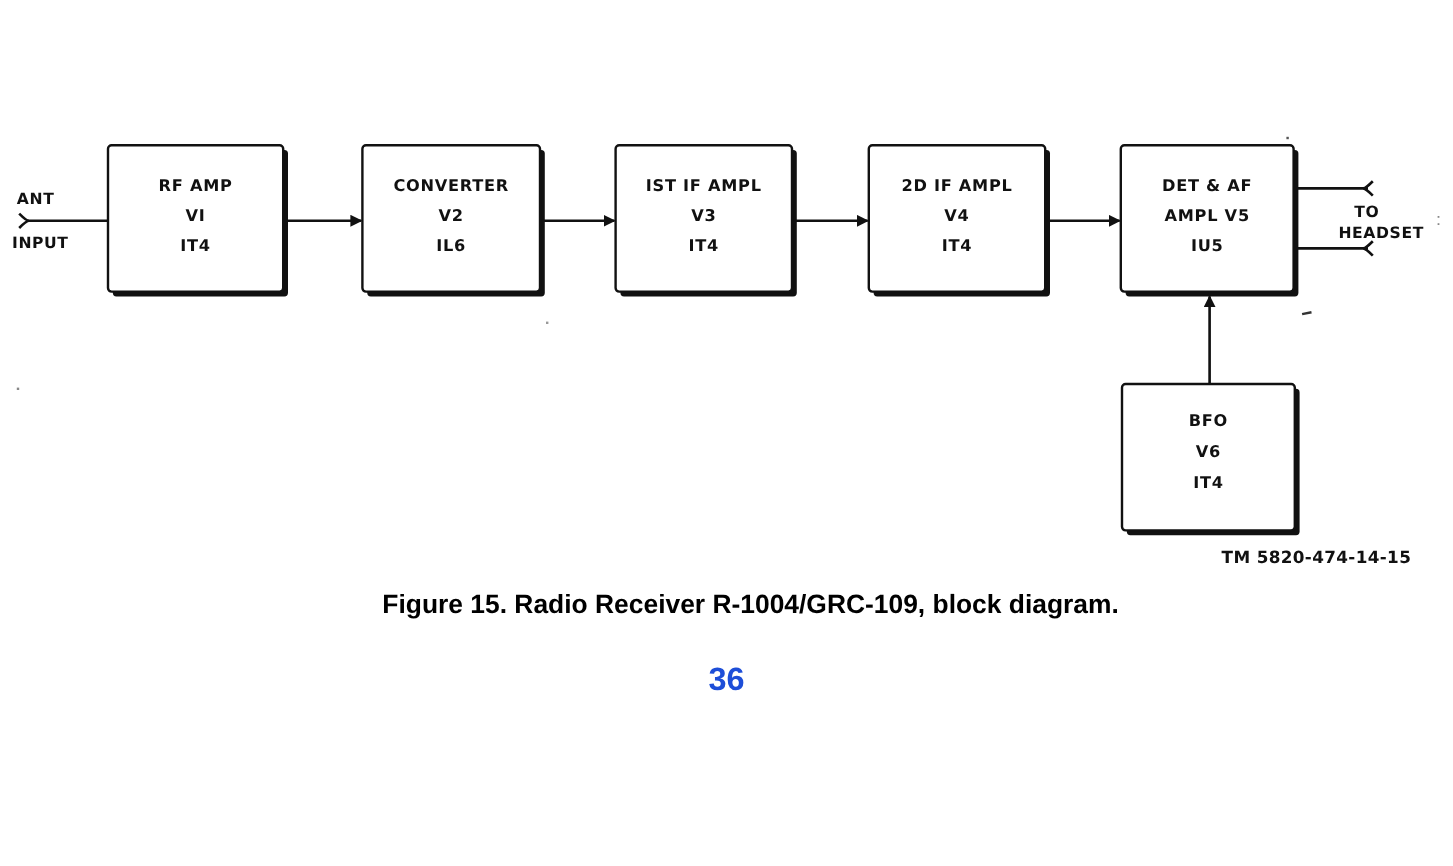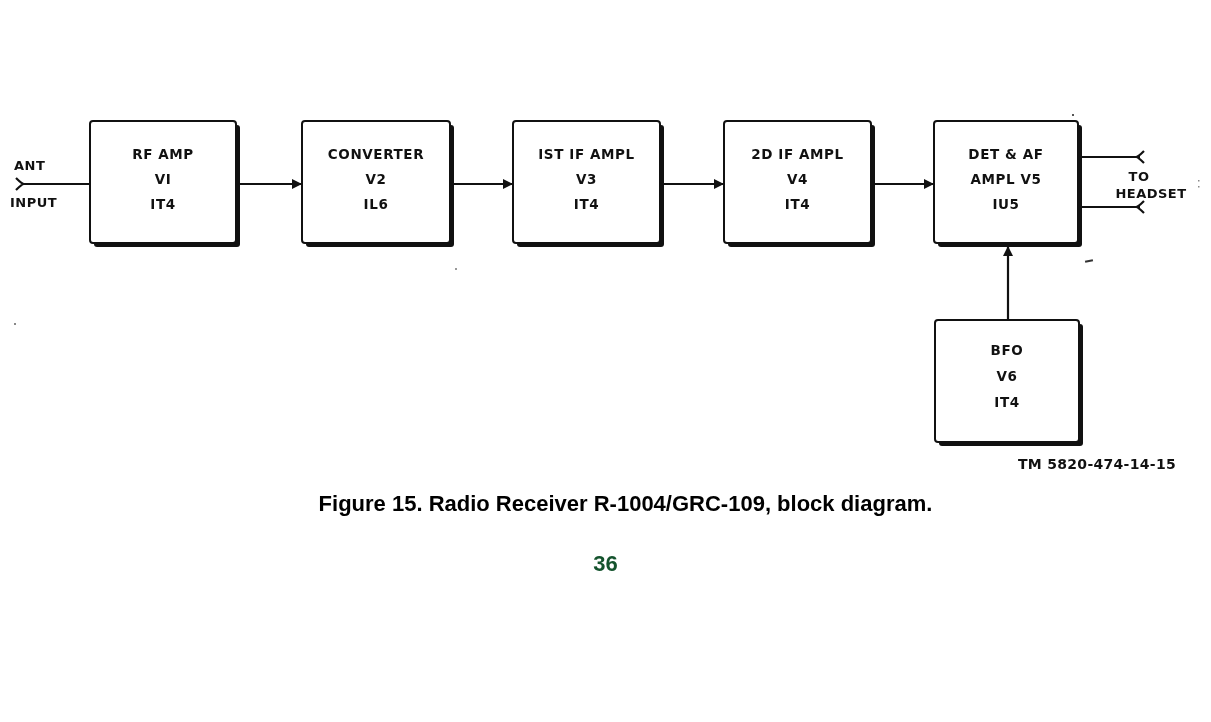--- a/index.html
+++ b/index.html
@@ -37,22 +37,22 @@
       color: #000000;
       padding-left: 20px;
     }
     .page-number {
       position: absolute;
       left: 0; width: 1211px;
       top: 551px;
       text-align: center;
       font-family: "Liberation Sans", sans-serif;
       font-weight: bold;
-      font-size: 22px;
-      color: #14532d;
+      font-size: 27px;
+      color: #1d4ed8;
     }
   </style>
 </head>
 <body>
 
 <svg id="diagram" width="1211" height="480" viewBox="0 0 1211 480" xmlns="http://www.w3.org/2000/svg">
   <defs>
     <marker id="arrow" viewBox="0 0 10 10" refX="9" refY="5" markerWidth="10" markerHeight="10" markerUnits="userSpaceOnUse" orient="auto">
       <path d="M0,0 L10,5 L0,10 z" fill="#111"></path>
     </marker>

